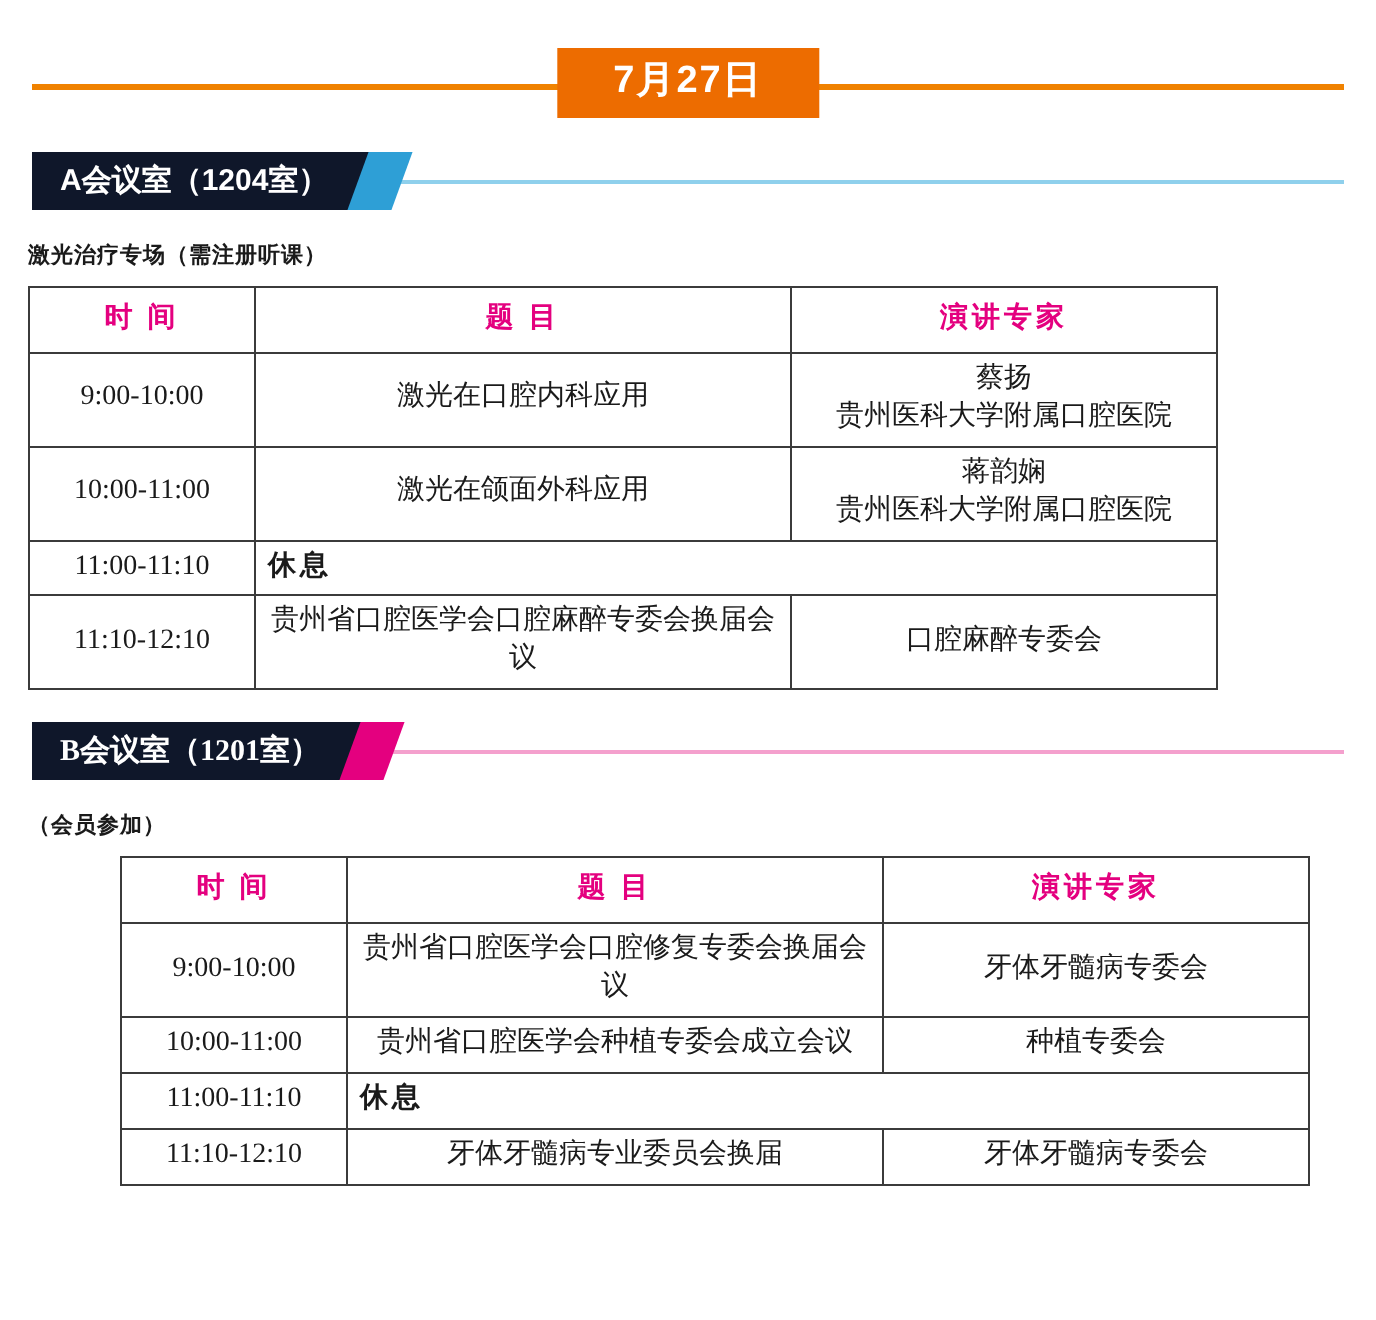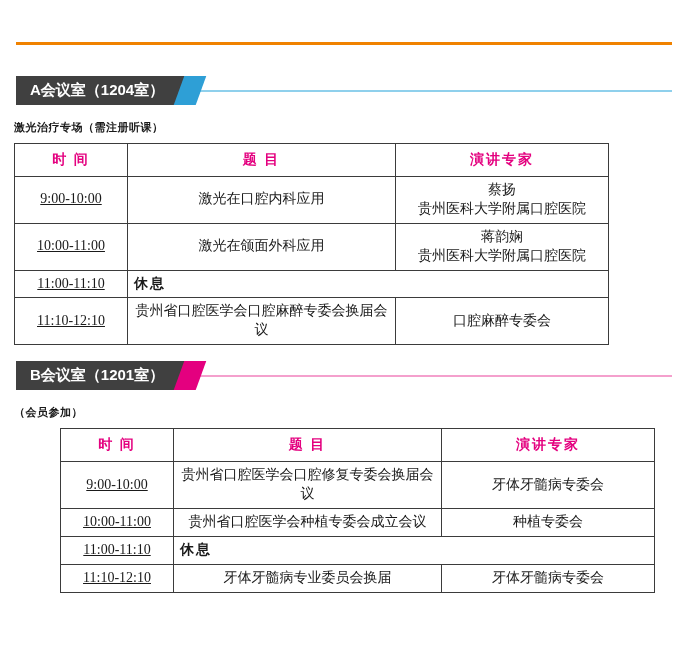--- a/index.html
+++ b/index.html
@@ -56,22 +56,22 @@
   .ribbon {
     display: inline-block;
     color: #ffffff;
     font-family: "Liberation Sans", sans-serif;
     font-weight: bold;
     font-size: 15px;
     padding: 5px 26px 5px 14px;
     position: relative;
     z-index: 2;
   }
-  .ribbon.blue { background: #404040; }
-  .ribbon.red  { background: #404040; }
+  .ribbon.blue { background: #0f172a; }
+  .ribbon.red  { background: #0f172a; font-family: Liberation Serif, serif; }
   .ribbon::after {
     content: "";
     position: absolute;
     right: -11px;
     top: 0;
     bottom: 0;
     width: 22px;
     transform: skewX(-20deg);
     z-index: -1;
   }
@@ -119,29 +119,30 @@
 
   .hdr {
     color: #e4007f;
     font-weight: bold;
     text-align: center;
     letter-spacing: 2px;
     height: 24px;
   }
   .cell-break  { font-weight: bold; letter-spacing: 2px; }
   .cell-note   { text-align: center; }
-  .nowrap-time { white-space: nowrap; font-size: 13px; text-decoration: underline; }
+  .nowrap-time { white-space: nowrap; font-size: 13px; }
   .two-line { line-height: 1.3; }
   .spacer-14 { height: 14px; }
 </style>
 </head>
 <body>
 
 <div class="date-banner-wrap">
   <div class="date-rule"></div>
+  <div class="date-chip">7月27日</div>
 </div>
 
 <div class="section-header">
   <div class="header-line blue"></div>
   <span class="ribbon blue">A会议室（1204室）</span>
 </div>
 
 <div class="subtitle">激光治疗专场（需注册听课）</div>
 
 <table class="sched">

